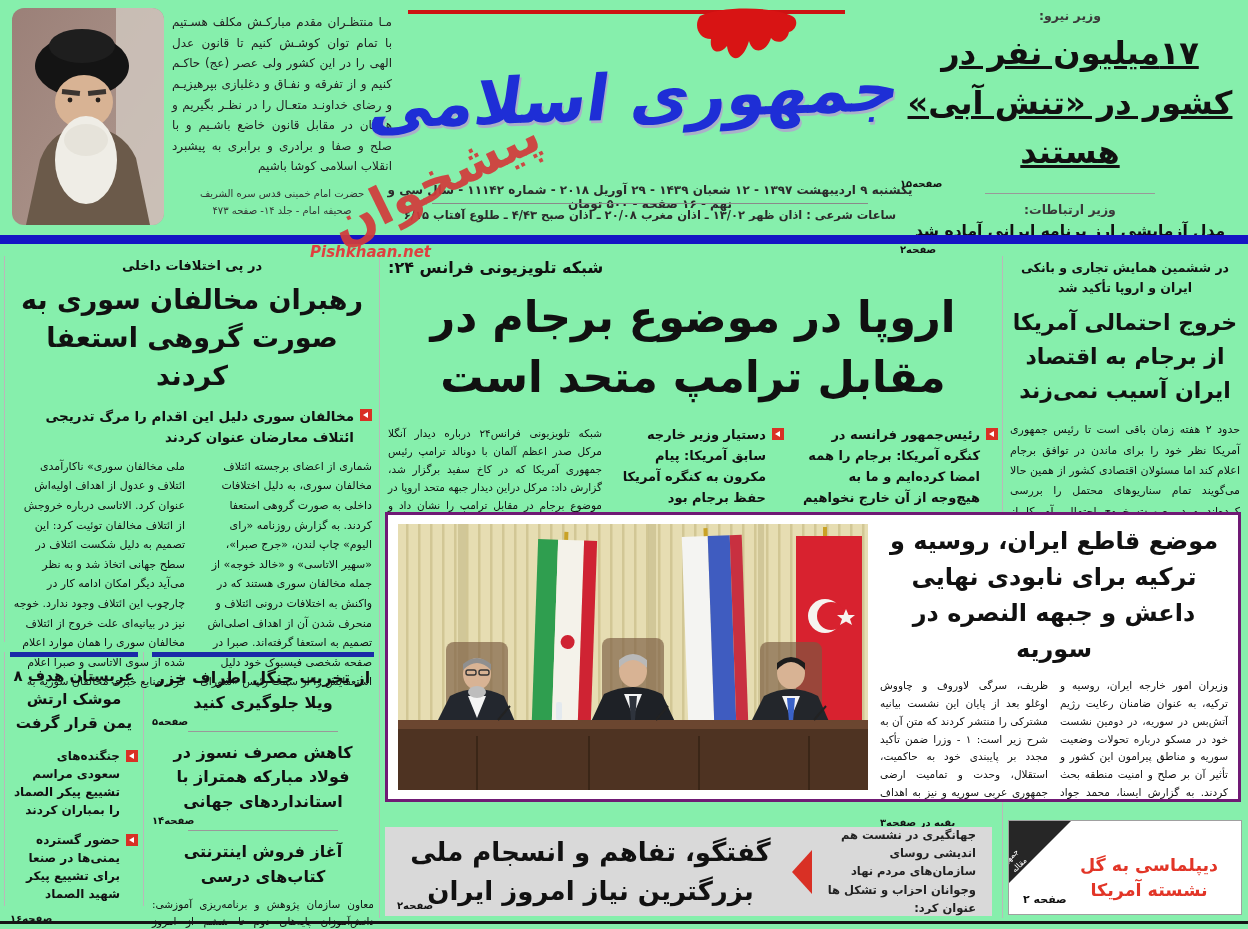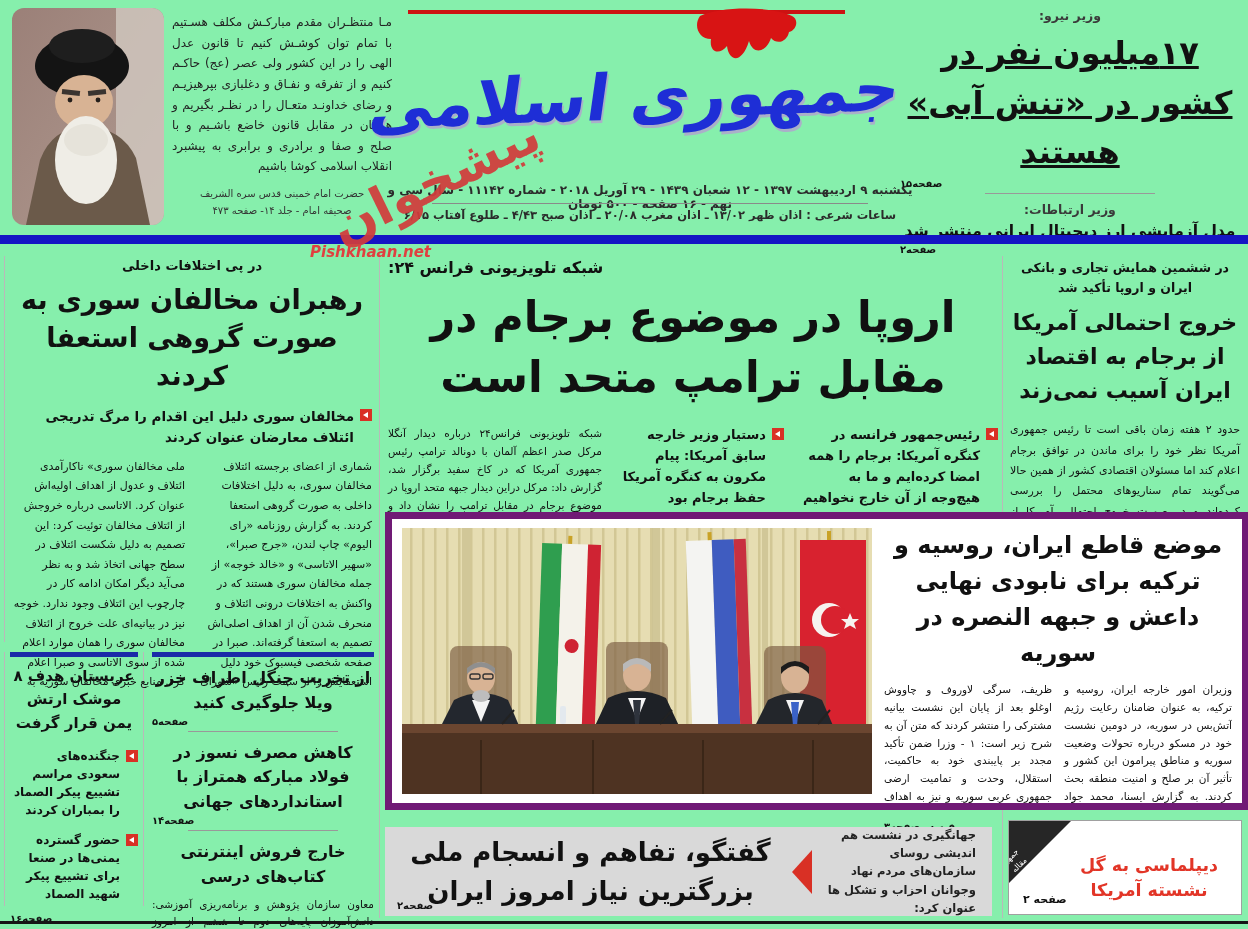--- a/index.html
+++ b/index.html
@@ -51,21 +51,21 @@
   .bl2-body{font-size:10.5px;line-height:1.7;text-align:justify;margin-top:6px;}
   
   .main-art{left:388px;top:258px;width:610px;}
   .m-kicker{text-align:left;font-size:16px;font-weight:bold;}
   .m-head{text-align:center;font-size:43px;font-weight:bold;line-height:1.4;margin:10px auto 8px auto;width:580px;}
   .m-row{display:flex;gap:14px;margin-top:18px;}
   .m-bullet-a{width:200px;font-size:13px;font-weight:bold;line-height:1.6;}
   .m-bullet-b{width:168px;font-size:13px;font-weight:bold;line-height:1.6;}
   .m-body{flex:1;font-size:10.5px;line-height:1.7;text-align:justify;}
   
-  .green-box{left:385px;top:512px;width:850px;height:284px;border:7px solid #701a75;background:#fff;}
+  .green-box{left:385px;top:512px;width:850px;height:284px;border:3px solid #701a75;background:#fff;}
   .gb-photo{position:absolute;left:10px;top:9px;width:470px;height:266px;}
   .gb-text{position:absolute;right:10px;top:8px;width:348px;}
   .gb-head{text-align:center;font-size:24px;font-weight:bold;line-height:1.5;}
   .gb-body{margin-top:10px;font-size:10.5px;line-height:1.7;column-count:2;column-gap:12px;height:138px;overflow:hidden;text-align:justify;}
   
   .gray-box{left:385px;top:827px;width:607px;height:89px;background:#d9d9d9;display:flex;align-items:center;padding:8px 16px;box-sizing:border-box;gap:12px;}
   .gy-kicker{width:152px;font-size:11.5px;line-height:1.6;font-weight:bold;color:#222;}
   .big-tri{width:0;height:0;border-top:22px solid transparent;border-bottom:22px solid transparent;border-right:20px solid #d93025;flex:none;}
   .gy-head{flex:1;text-align:center;font-size:26px;font-weight:bold;line-height:1.5;}
   .gy-page{position:absolute;left:12px;bottom:5px;}
@@ -129,21 +129,21 @@
   <div class="abs dateline">یکشنبه ۹ اردیبهشت ۱۳۹۷ - ۱۲ شعبان ۱۴۳۹ - ۲۹ آوریل ۲۰۱۸ - شماره ۱۱۱۴۲ - سال سی و نهم - ۱۶ صفحه - ۵۰۰ تومان</div>
   <div class="abs dateline-rule"></div>
   <div class="abs prayer">ساعات شرعی : اذان ظهر ۱۳/۰۲ ـ اذان مغرب ۲۰/۰۸ ـ اذان صبح ۴/۴۳ ـ طلوع آفتاب ۶/۱۵</div>
 
   <div class="abs topright">
     <div class="tr-kicker">وزیر نیرو:</div>
     <div class="tr-head1">۱۷میلیون نفر در کشور در «تنش آبی» هستند</div>
     <div class="pageref">صفحه۱۵</div>
     <hr class="hrule tr-rule">
     <div class="tr-kicker">وزیر ارتباطات:</div>
-    <div class="tr-head2">مدل آزمایشی ارز دیجیتال ایرانی منتشر شد</div>
+    <div class="tr-head2">مدل آزمایشی ارز برنامه ایرانی آماده شد</div>
     <div class="pageref" style="margin-top:4px;">صفحه۲</div>
   </div>
 
   <div class="abs bluebar"></div>
   <div class="abs wm-fa">پیشخوان</div>
   <div class="abs wm-en">Pishkhaan.net</div>
 
   <div class="vrule" style="left:4px;top:256px;height:386px;"></div>
   <div class="vrule" style="left:379px;top:256px;height:662px;"></div>
   <div class="vrule" style="left:1002px;top:256px;height:662px;"></div>
@@ -289,21 +289,21 @@
   </div>
 
   <div class="abs bl2">
     <div class="bluebar-sm"></div>
     <div class="bl2-title">از تخریب جنگل اطراف خزر ویلا جلوگیری کنید</div>
     <div class="pageref">صفحه۵</div>
     <hr class="hrule bl2-rule">
     <div class="bl2-title">کاهش مصرف نسوز در فولاد مبارکه همتراز با استانداردهای جهانی</div>
     <div class="pageref">صفحه۱۴</div>
     <hr class="hrule bl2-rule">
-    <div class="bl2-title">خارج فروش اینترنتی کتاب‌های درسی</div>
+    <div class="bl2-title">آغاز فروش اینترنتی کتاب‌های درسی</div>
     <div class="bl2-body">معاون سازمان پژوهش و برنامه‌ریزی آموزشی: دانش‌آموزان پایه‌های دوم تا ششم از امروز می‌توانند کتاب‌های درسی خود را با پرداخت اینترنتی خریداری کنند.</div>
 
   </div>
 
   <div class="abs gray-box">
     <div class="gy-kicker">جهانگیری در نشست هم اندیشی روسای سازمان‌های مردم نهاد وجوانان احزاب و تشکل ها عنوان کرد:</div>
     <div class="big-tri"></div>
     <div class="gy-head">گفتگو، تفاهم و انسجام ملی بزرگترین نیاز امروز ایران</div>
     <div class="pageref gy-page">صفحه۲</div>
   </div>

